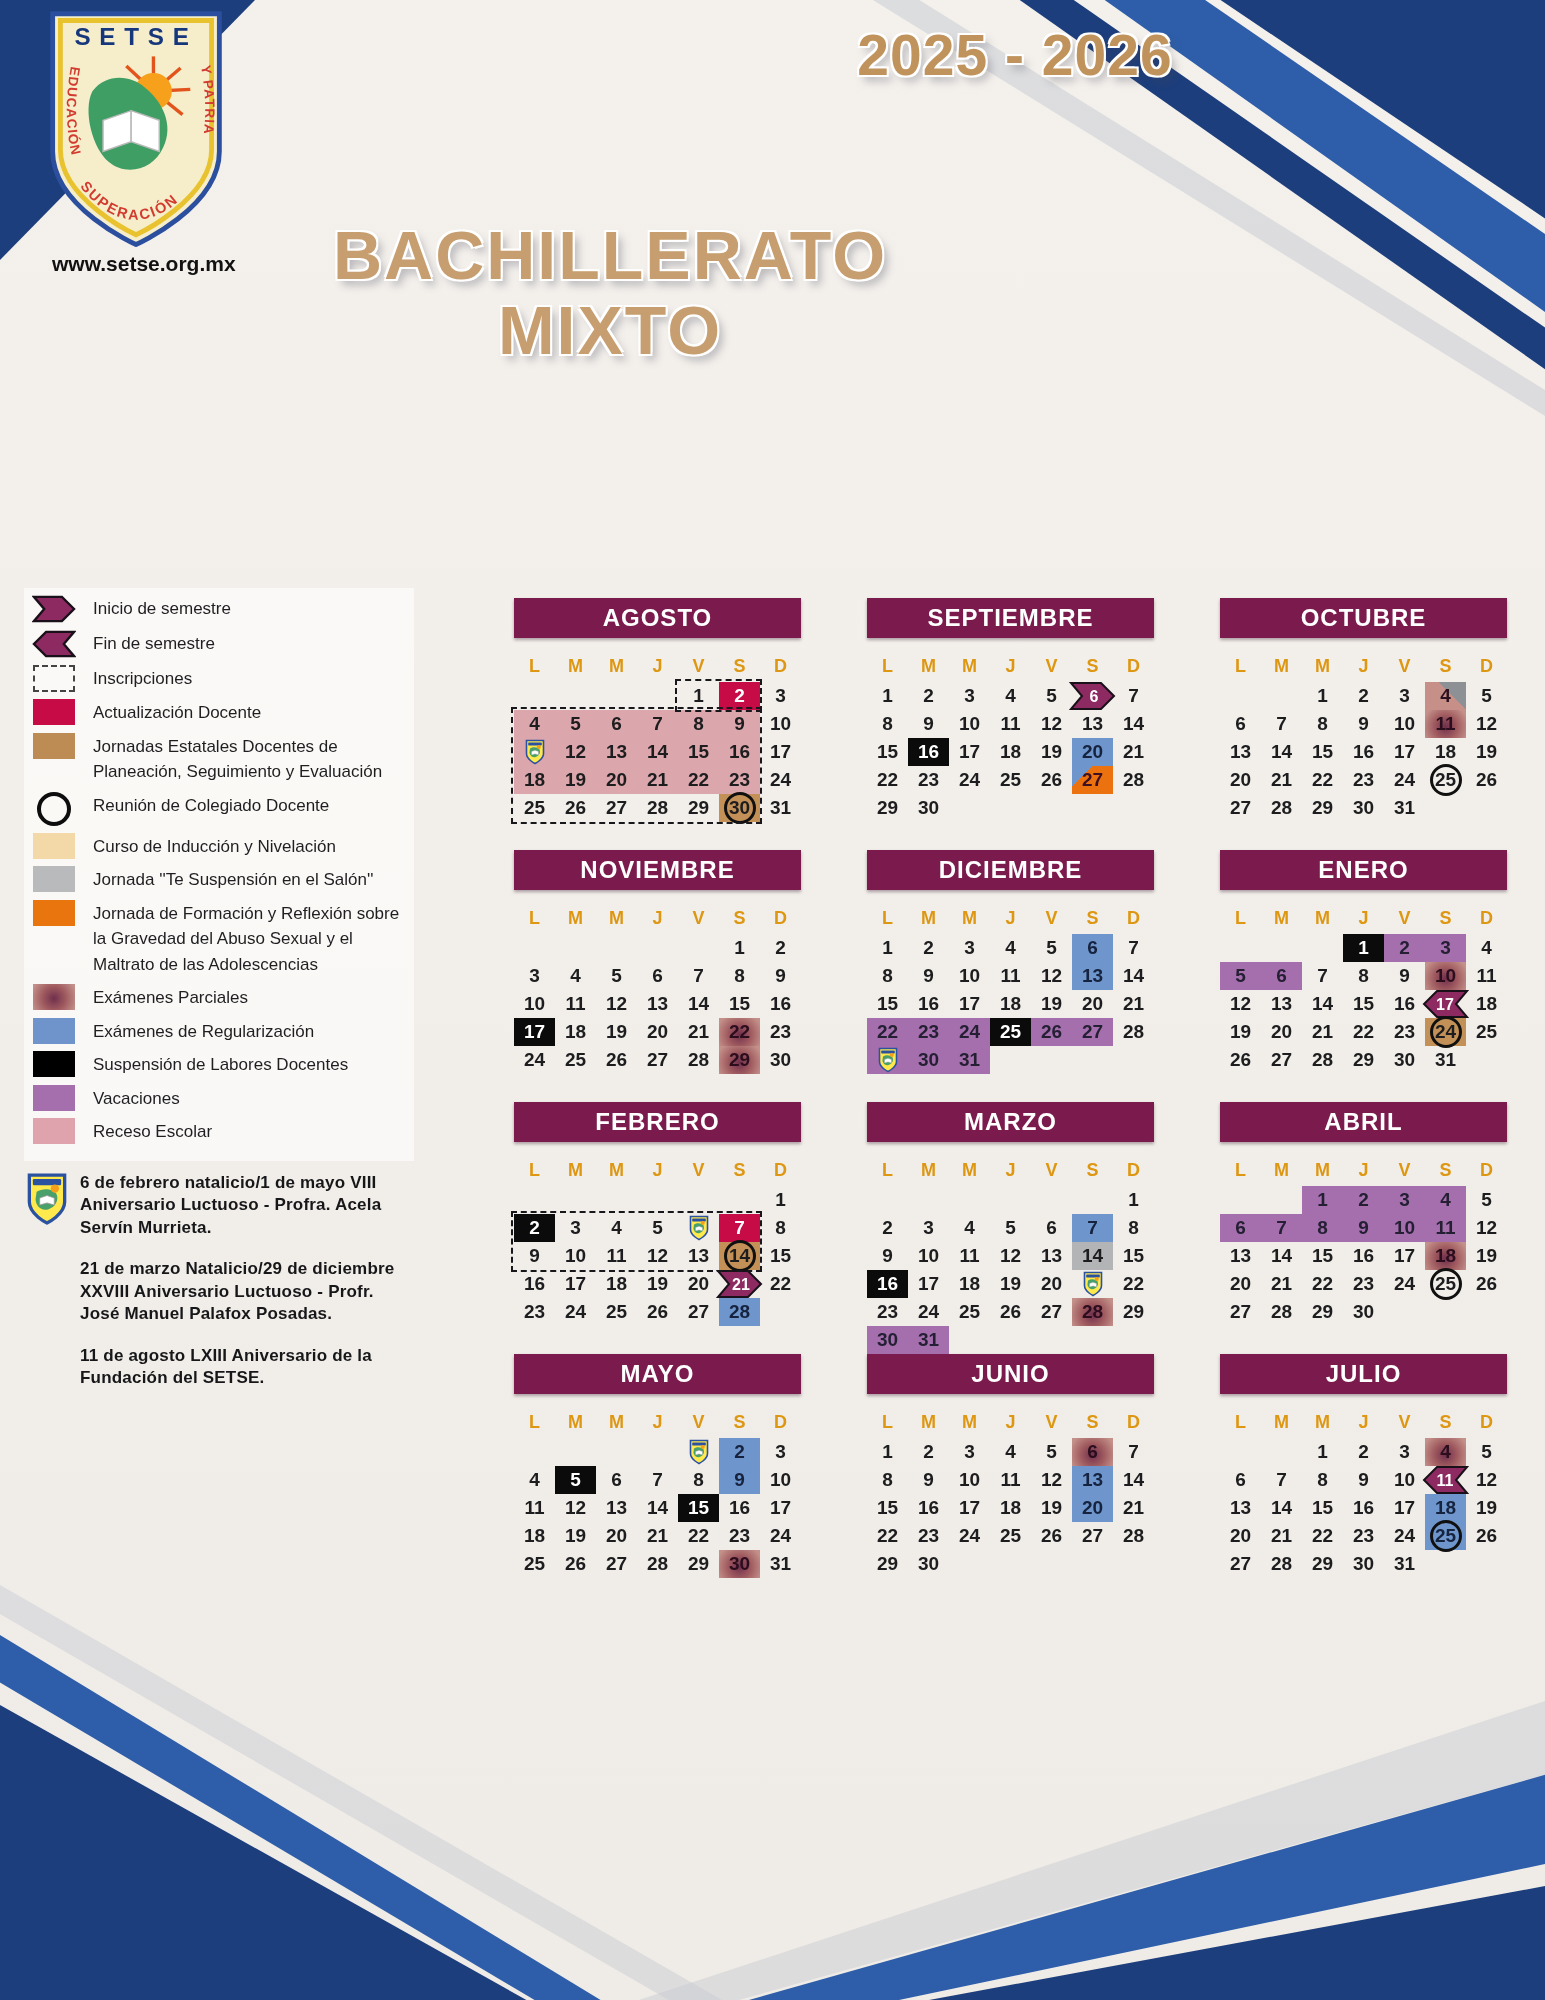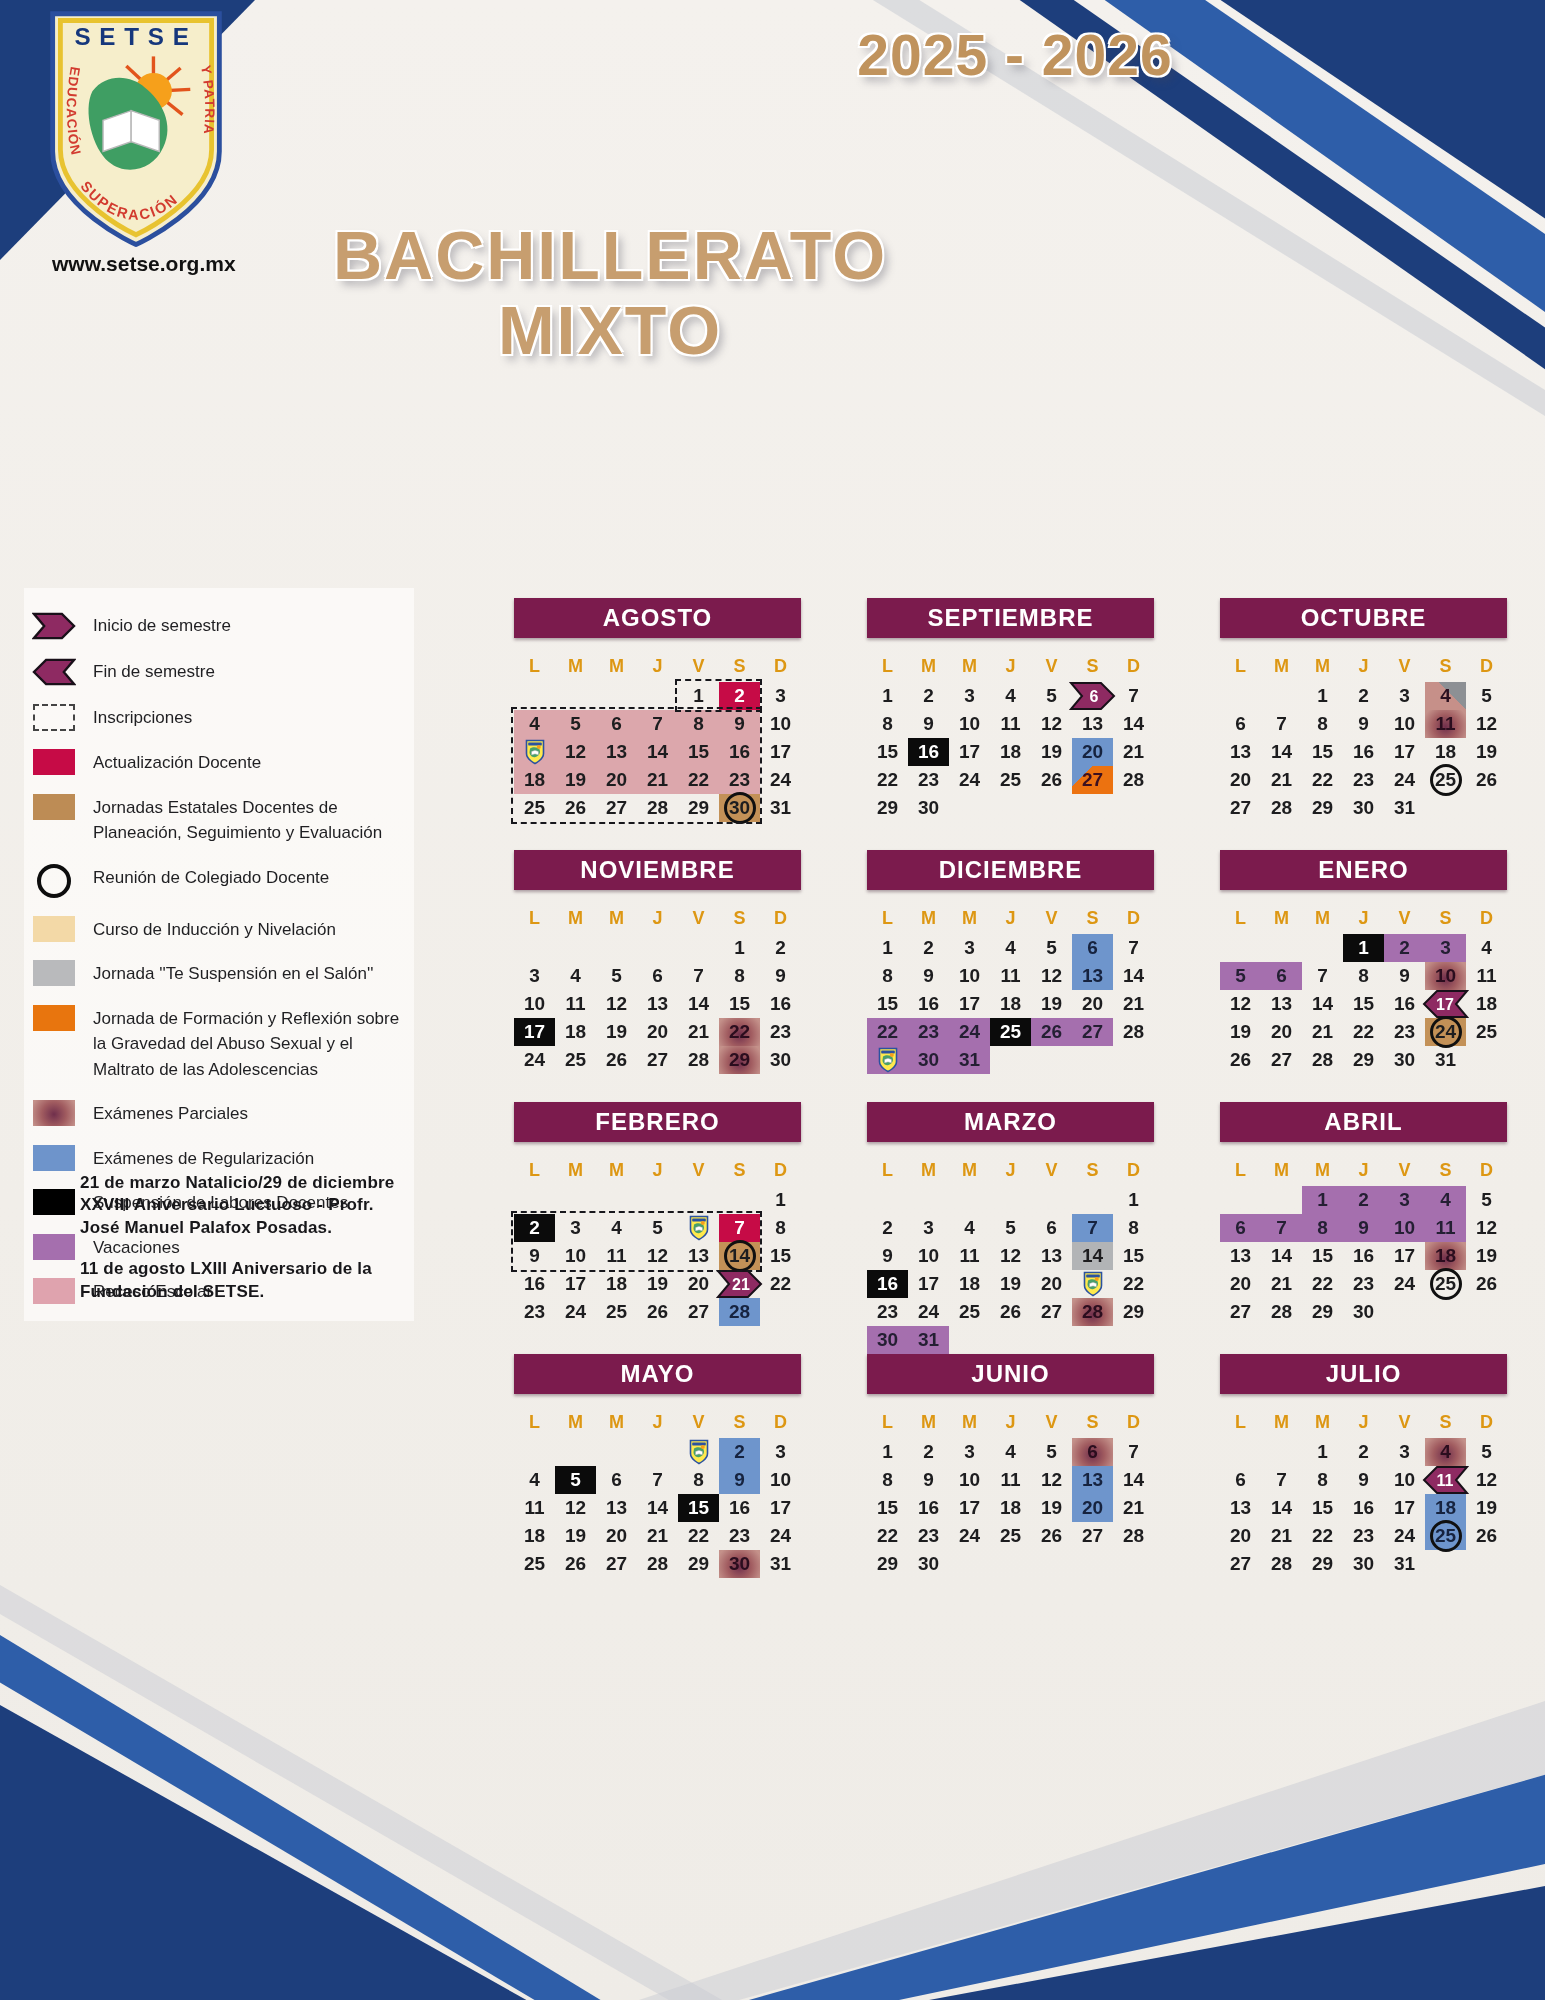--- a/index.html
+++ b/index.html
@@ -24,21 +24,21 @@
   .title{position:absolute;left:295px;top:6px;width:630px;text-align:center;color:#1d3e7c;
          font-weight:700;font-size:76px;line-height:.98;letter-spacing:2px;}
   .years{position:absolute;left:835px;top:22px;width:360px;text-align:center;color:#c0935d;
          font-weight:700;font-size:57px;letter-spacing:1px;}
   .subtitle{position:absolute;left:295px;top:218px;width:630px;text-align:center;color:#c79e6f;
             font-weight:700;font-size:68px;line-height:1.1;letter-spacing:2px;}
   .website{position:absolute;left:52px;top:252px;font-size:21px;font-weight:700;color:#111;}
   .biglogo{position:absolute;left:38px;top:6px;width:196px;height:252px;}
   
   .legend{position:absolute;left:24px;top:588px;width:382px;padding:6px 0 10px 8px;background:rgba(253,252,251,.72);}
-  .lrow{display:flex;align-items:flex-start;gap:17px;margin:17px 0 6px 0;min-height:27px;}
+  .lrow{display:flex;align-items:flex-start;gap:17px;margin:0 0 6px 0;min-height:27px;}
   .lsw{flex:0 0 44px;display:flex;justify-content:center;padding-top:1px;}
   .lfill{width:42px;height:26px;}
   .ldash{width:38px;height:23px;border:2px dashed #444;background:transparent;}
   .lring{width:26px;height:26px;border:4.5px solid #0d0d0d;border-radius:50%;background:transparent;}
   .llabel{font-size:17px;line-height:1.5;color:#1f1f22;padding-top:2px;}
   .mauve-bg{background:radial-gradient(circle at 50% 55%,#702f4c 0%,#a15c60 48%,#c4918a 92%);}
   
   .notes{position:absolute;left:24px;top:1172px;width:392px;}
   .note{position:relative;padding-left:56px;margin-bottom:19px;font-size:17px;font-weight:700;
         line-height:1.32;color:#17171a;letter-spacing:.2px;}
@@ -212,20 +212,29 @@
       </div>
       <div class="lrow">
         <div class="lsw">
           <div class="lfill" style="background: rgb(223, 163, 174);"></div>
         </div>
         <div class="llabel">Receso Escolar</div>
       </div>
     </div>
 
   <div class="notes">
+      <div class="note"><div class="nicon">
+          <svg class="mini" style="width:42px;height:54px" viewBox="0 0 20 26">
+            <path d="M1.5 1.5 h17 v13 c0 6 -8.5 10 -8.5 10 c0 0 -8.5 -4 -8.5 -10 Z" fill="#ffe94d" stroke="#2b52a0" stroke-width="1.6"></path>
+            <rect x="3.2" y="3.4" width="13.6" height="3" fill="#2b52a0" rx="0.6"></rect>
+            <path d="M5 9.5 C8 7.5 13 8 14.5 10.5 C16 13.5 14 17 10.5 18 C7 19 4.5 16 4.5 13 Z" fill="#4aa06a"></path>
+            <path d="M6.5 12.5 l3.5 -1.2 3.5 1.2 v3.4 l-3.5 -1 -3.5 1 Z" fill="#fff" stroke="#999" stroke-width="0.4"></path>
+            <circle cx="13.8" cy="8" r="2" fill="#f59f1c"></circle>
+          </svg>
+        </div><span>6 de febrero natalicio/1 de mayo VIII Aniversario Luctuoso - Profra. Acela Servín Murrieta.</span></div>
       <div class="note"><span>21 de marzo Natalicio/29 de diciembre XXVIII Aniversario Luctuoso - Profr. José Manuel Palafox Posadas.</span></div>
       <div class="note"><span>11 de agosto LXIII Aniversario de la Fundación del SETSE.</span></div>
     </div>
 
   <div class="months">
       <div class="month">
         <div class="mhead">AGOSTO</div>
         <div class="dletters">
           <span>L</span>
           <span>M</span>

